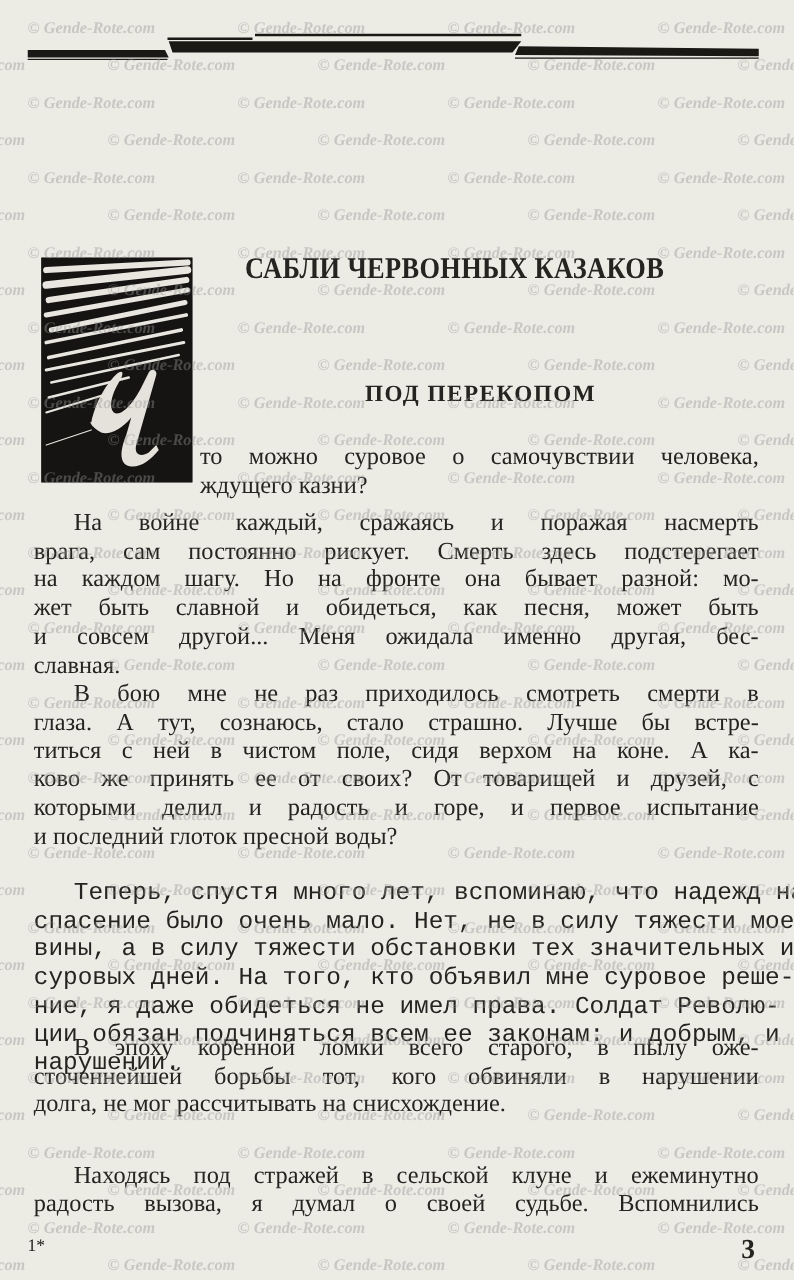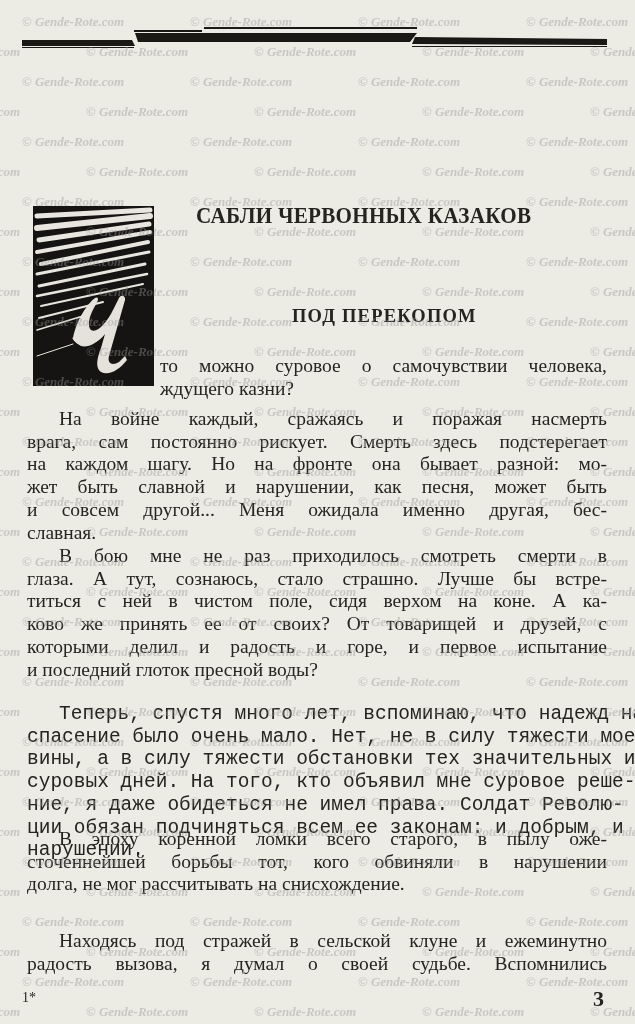--- a/index.html
+++ b/index.html
@@ -87,21 +87,21 @@
 
   <div class="text" style="left:160px;width:447px;top:355px;">
     <span class="line">то можно суровое о самочувствии человека,</span>
     <span class="line last">ждущего казни?</span>
   </div>
 
   <div class="text" style="top:408px;">
     <span class="line" style="text-indent:32px">На войне каждый, сражаясь и поражая насмерть</span>
     <span class="line">врага, сам постоянно рискует. Смерть здесь подстерегает</span>
     <span class="line">на каждом шагу. Но на фронте она бывает разной: мо-</span>
-    <span class="line">жет быть славной и нарушении, как песня, может быть</span>
+    <span class="line">жет быть славной и обидеться, как песня, может быть</span>
     <span class="line">и совсем другой... Меня ожидала именно другая, бес-</span>
     <span class="line last">славная.</span>
   </div>
 
   <div class="text" style="top:545px;">
     <span class="line" style="text-indent:32px">В бою мне не раз приходилось смотреть смерти в</span>
     <span class="line">глаза. А тут, сознаюсь, стало страшно. Лучше бы встре-</span>
     <span class="line">титься с ней в чистом поле, сидя верхом на коне. А ка-</span>
     <span class="line">ково же принять ее от своих? От товарищей и друзей, с</span>
     <span class="line">которыми делил и радость и горе, и первое испытание</span>

